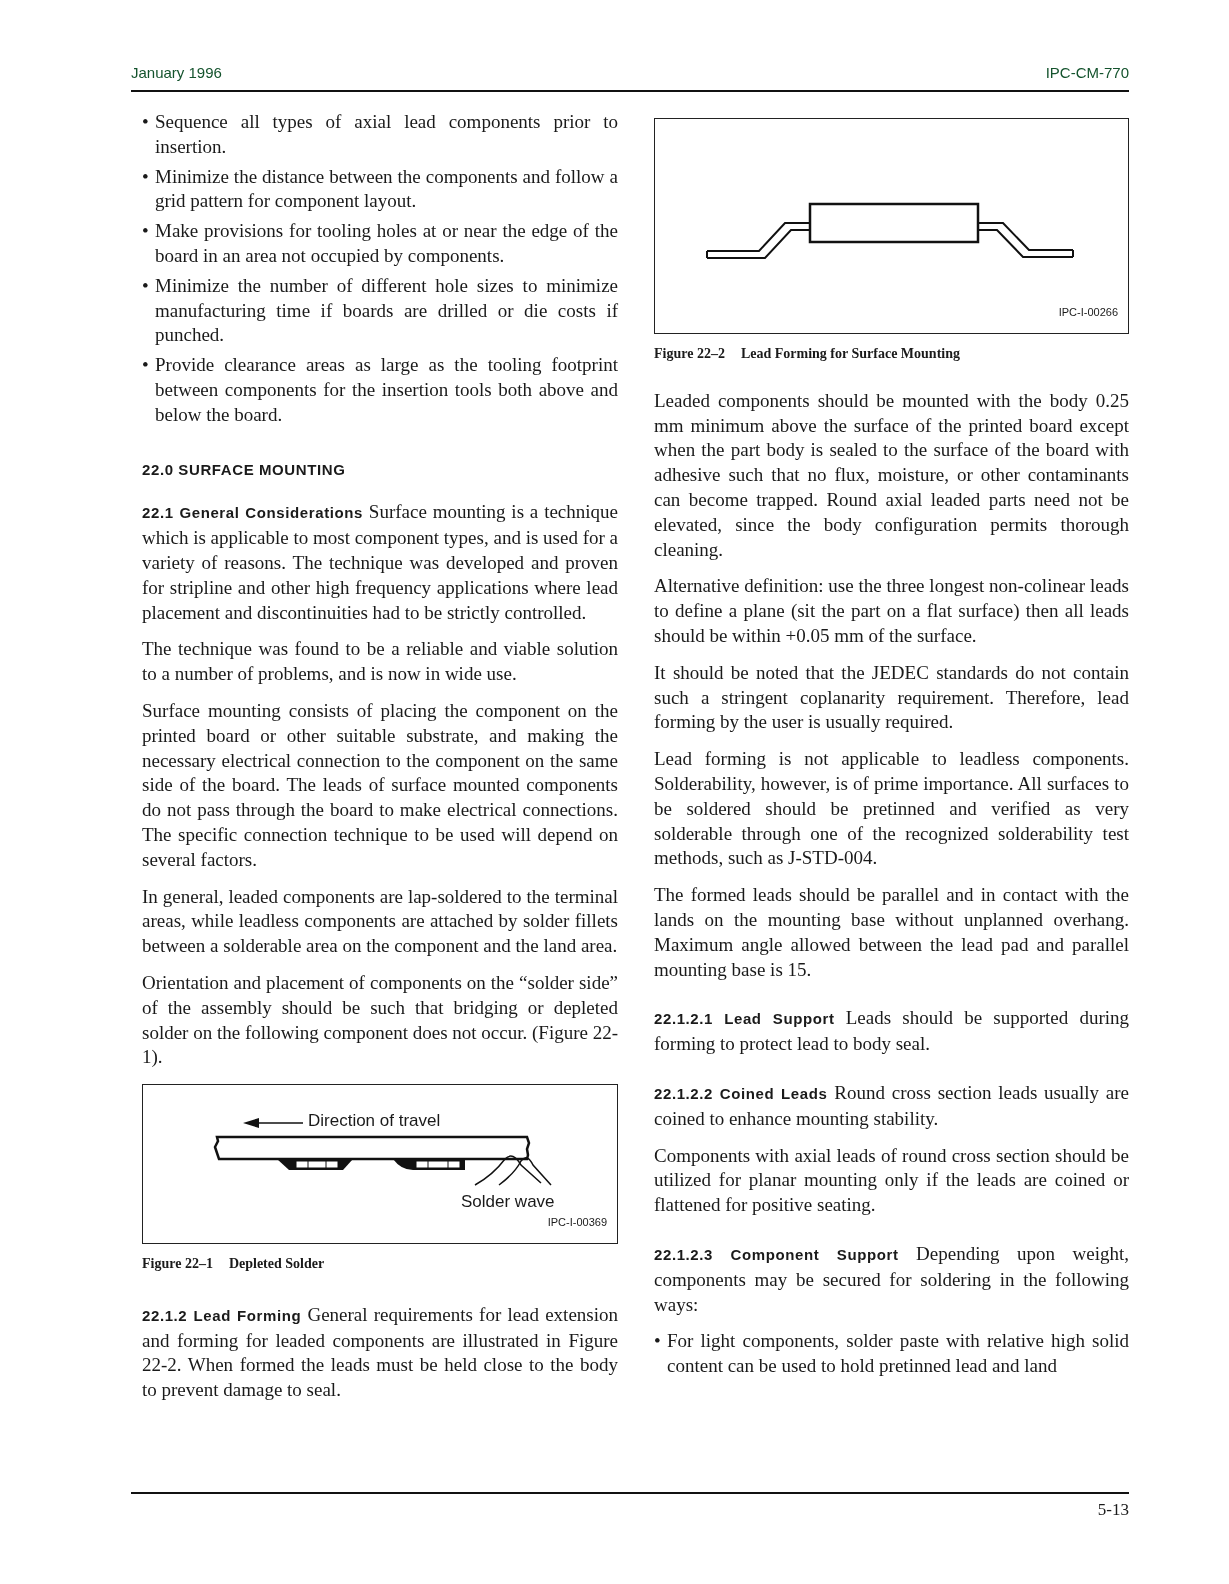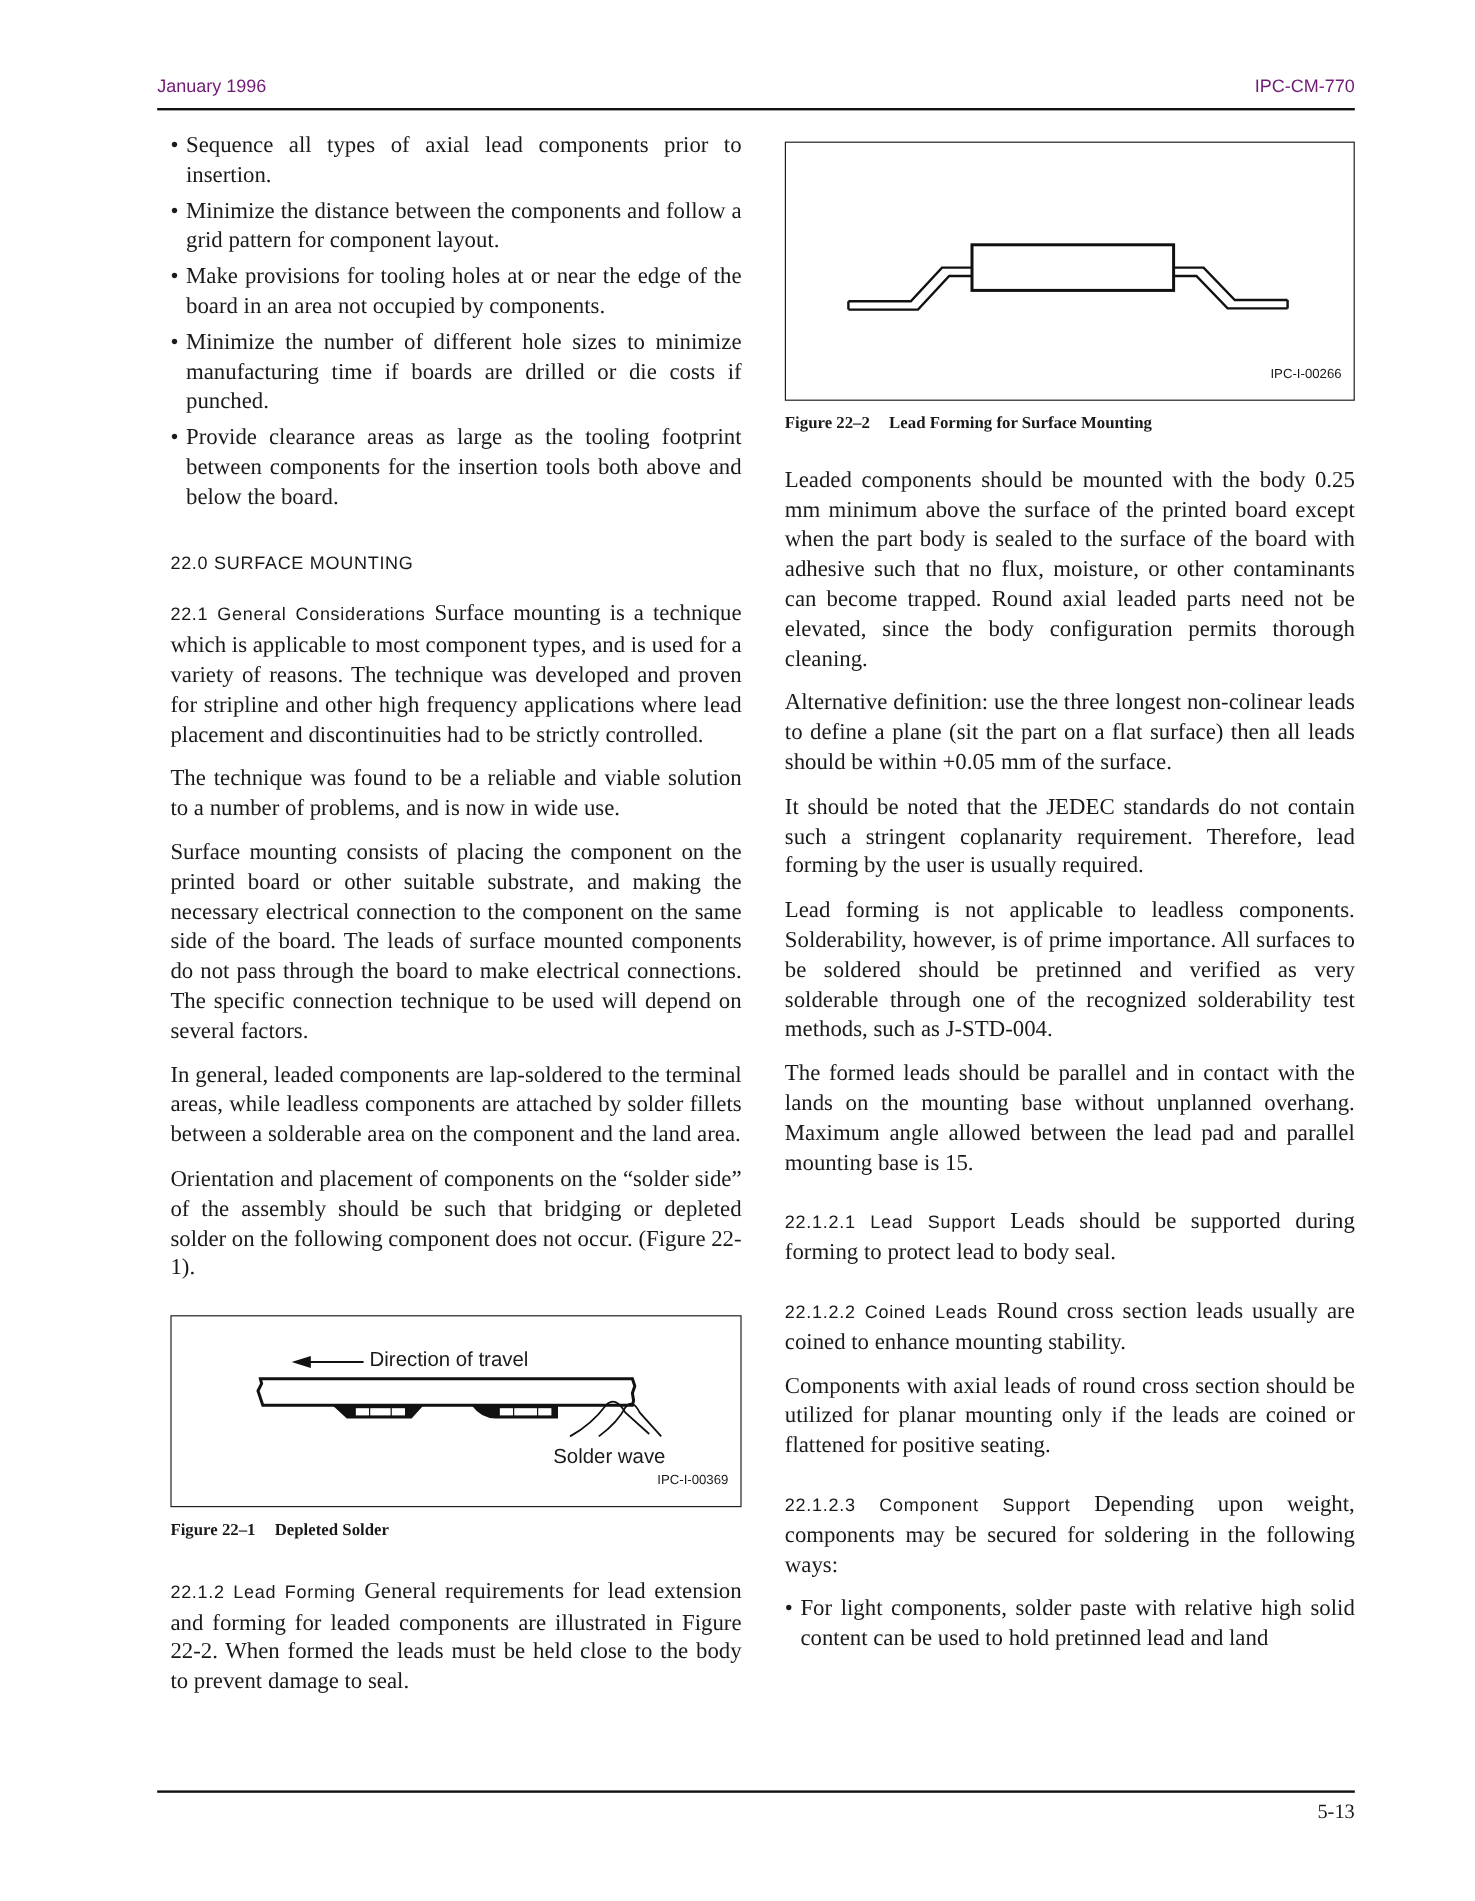--- a/index.html
+++ b/index.html
@@ -1,30 +1,30 @@
 <!DOCTYPE html>
 <html><head>
 <meta charset="utf-8">
 <style>
   html, body { margin:0; padding:0; background:#ffffff; }
   body { width:1229px; height:1584px; position:relative; overflow:hidden; color:#1a1a1a; }
-  .hdr { position:absolute; top:64px; font-family:"Liberation Sans", sans-serif; font-size:15px; color:#701a75; }
+  .hdr { position:absolute; top:64px; font-family:"Liberation Sans", sans-serif; font-size:15px; color:#14532d; }
   .hdr-left { left:131px; }
   .hdr-right { right:100px; }
   .rule { position:absolute; left:131px; width:998px; height:2px; background:#111; }
   .rule-top { top:90px; }
   .rule-bot { top:1492px; }
   .pagenum { position:absolute; right:100px; top:1500px; font-family:"Liberation Serif", serif; font-size:17px;text-align:right; }
   .col { position:absolute; font-family:"Liberation Serif", serif; font-size:19px; line-height:24.8px; text-align:justify; }
   .col-left { left:142px; top:110px; width:476px; }
   .col-right { left:654px; top:118px; width:475px; }
   .col p { margin:0 0 12px 0; }
   .bullet { position:relative; padding-left:13px; margin:0 0 5px 0; }
   .bullet::before { content:"•"; position:absolute; left:0; top:0; }
-  .sec { font-family:"Liberation Sans", sans-serif; font-weight:normal; font-size:15px; letter-spacing:0.6px; }
+  .sec { font-family:"Liberation Sans", sans-serif; font-weight:bold; font-size:15px; letter-spacing:0.6px; }
   .sec-h { margin:30px 0 18px 0; }
   .figbox { border:1.5px solid #222; position:relative; background:#fff; }
   .figcap { font-family:Liberation Serif, serif; font-weight:bold; font-size:14px; margin-top:8px; }
   .figcap .gap { display:inline-block; width:16px; }
   .figid { position:absolute; right:10px; bottom:8px; font-family:"Liberation Sans", sans-serif; font-size:11px; }
   .fig-lbl { position:absolute; font-family:"Liberation Sans", sans-serif; font-size:17px; }
 </style>
 </head>
 <body>
 
@@ -43,21 +43,21 @@
 
   <p>
     <span class="sec">22.1 General Considerations</span>
     <span>Surface mounting is a technique which is applicable to most component types, and is used for a variety of reasons. The technique was developed and proven for stripline and other high frequency applications where lead placement and discontinuities had to be strictly controlled.</span>
   </p>
   <p>The technique was found to be a reliable and viable solution to a number of problems, and is now in wide use.</p>
   <p>Surface mounting consists of placing the component on the printed board or other suitable substrate, and making the necessary electrical connection to the component on the same side of the board. The leads of surface mounted components do not pass through the board to make electrical connections. The specific connection technique to be used will depend on several factors.</p>
   <p>In general, leaded components are lap-soldered to the terminal areas, while leadless components are attached by solder fillets between a solderable area on the component and the land area.</p>
   <p>Orientation and placement of components on the “solder side” of the assembly should be such that bridging or depleted solder on the following component does not occur. (Figure 22-1).</p>
 
-  <div style="margin-top:26px;">
+  <div style="margin-top:14px;">
     <div class="figbox" style="height:158px;">
       <svg width="476" height="158" style="position:absolute;left:0;top:0;">
 
         <line x1="108" y1="38" x2="160" y2="38" stroke="#111" stroke-width="1.5"></line>
         <polygon points="100,38 116,33 116,43" fill="#111"></polygon>
 
         <path d="M74,52 L384,52 L386,58 L384,64 L385,70 L384,74 L76,74 L74,68 L72,62 L75,56 Z" fill="#fff" stroke="#111" stroke-width="2.5"></path>
 
         <path d="M134,74 L146,85 L200,85 L210,74 Z" fill="#111"></path>
         <rect x="153" y="76" width="42" height="7" fill="#fff" stroke="#111" stroke-width="1"></rect>

